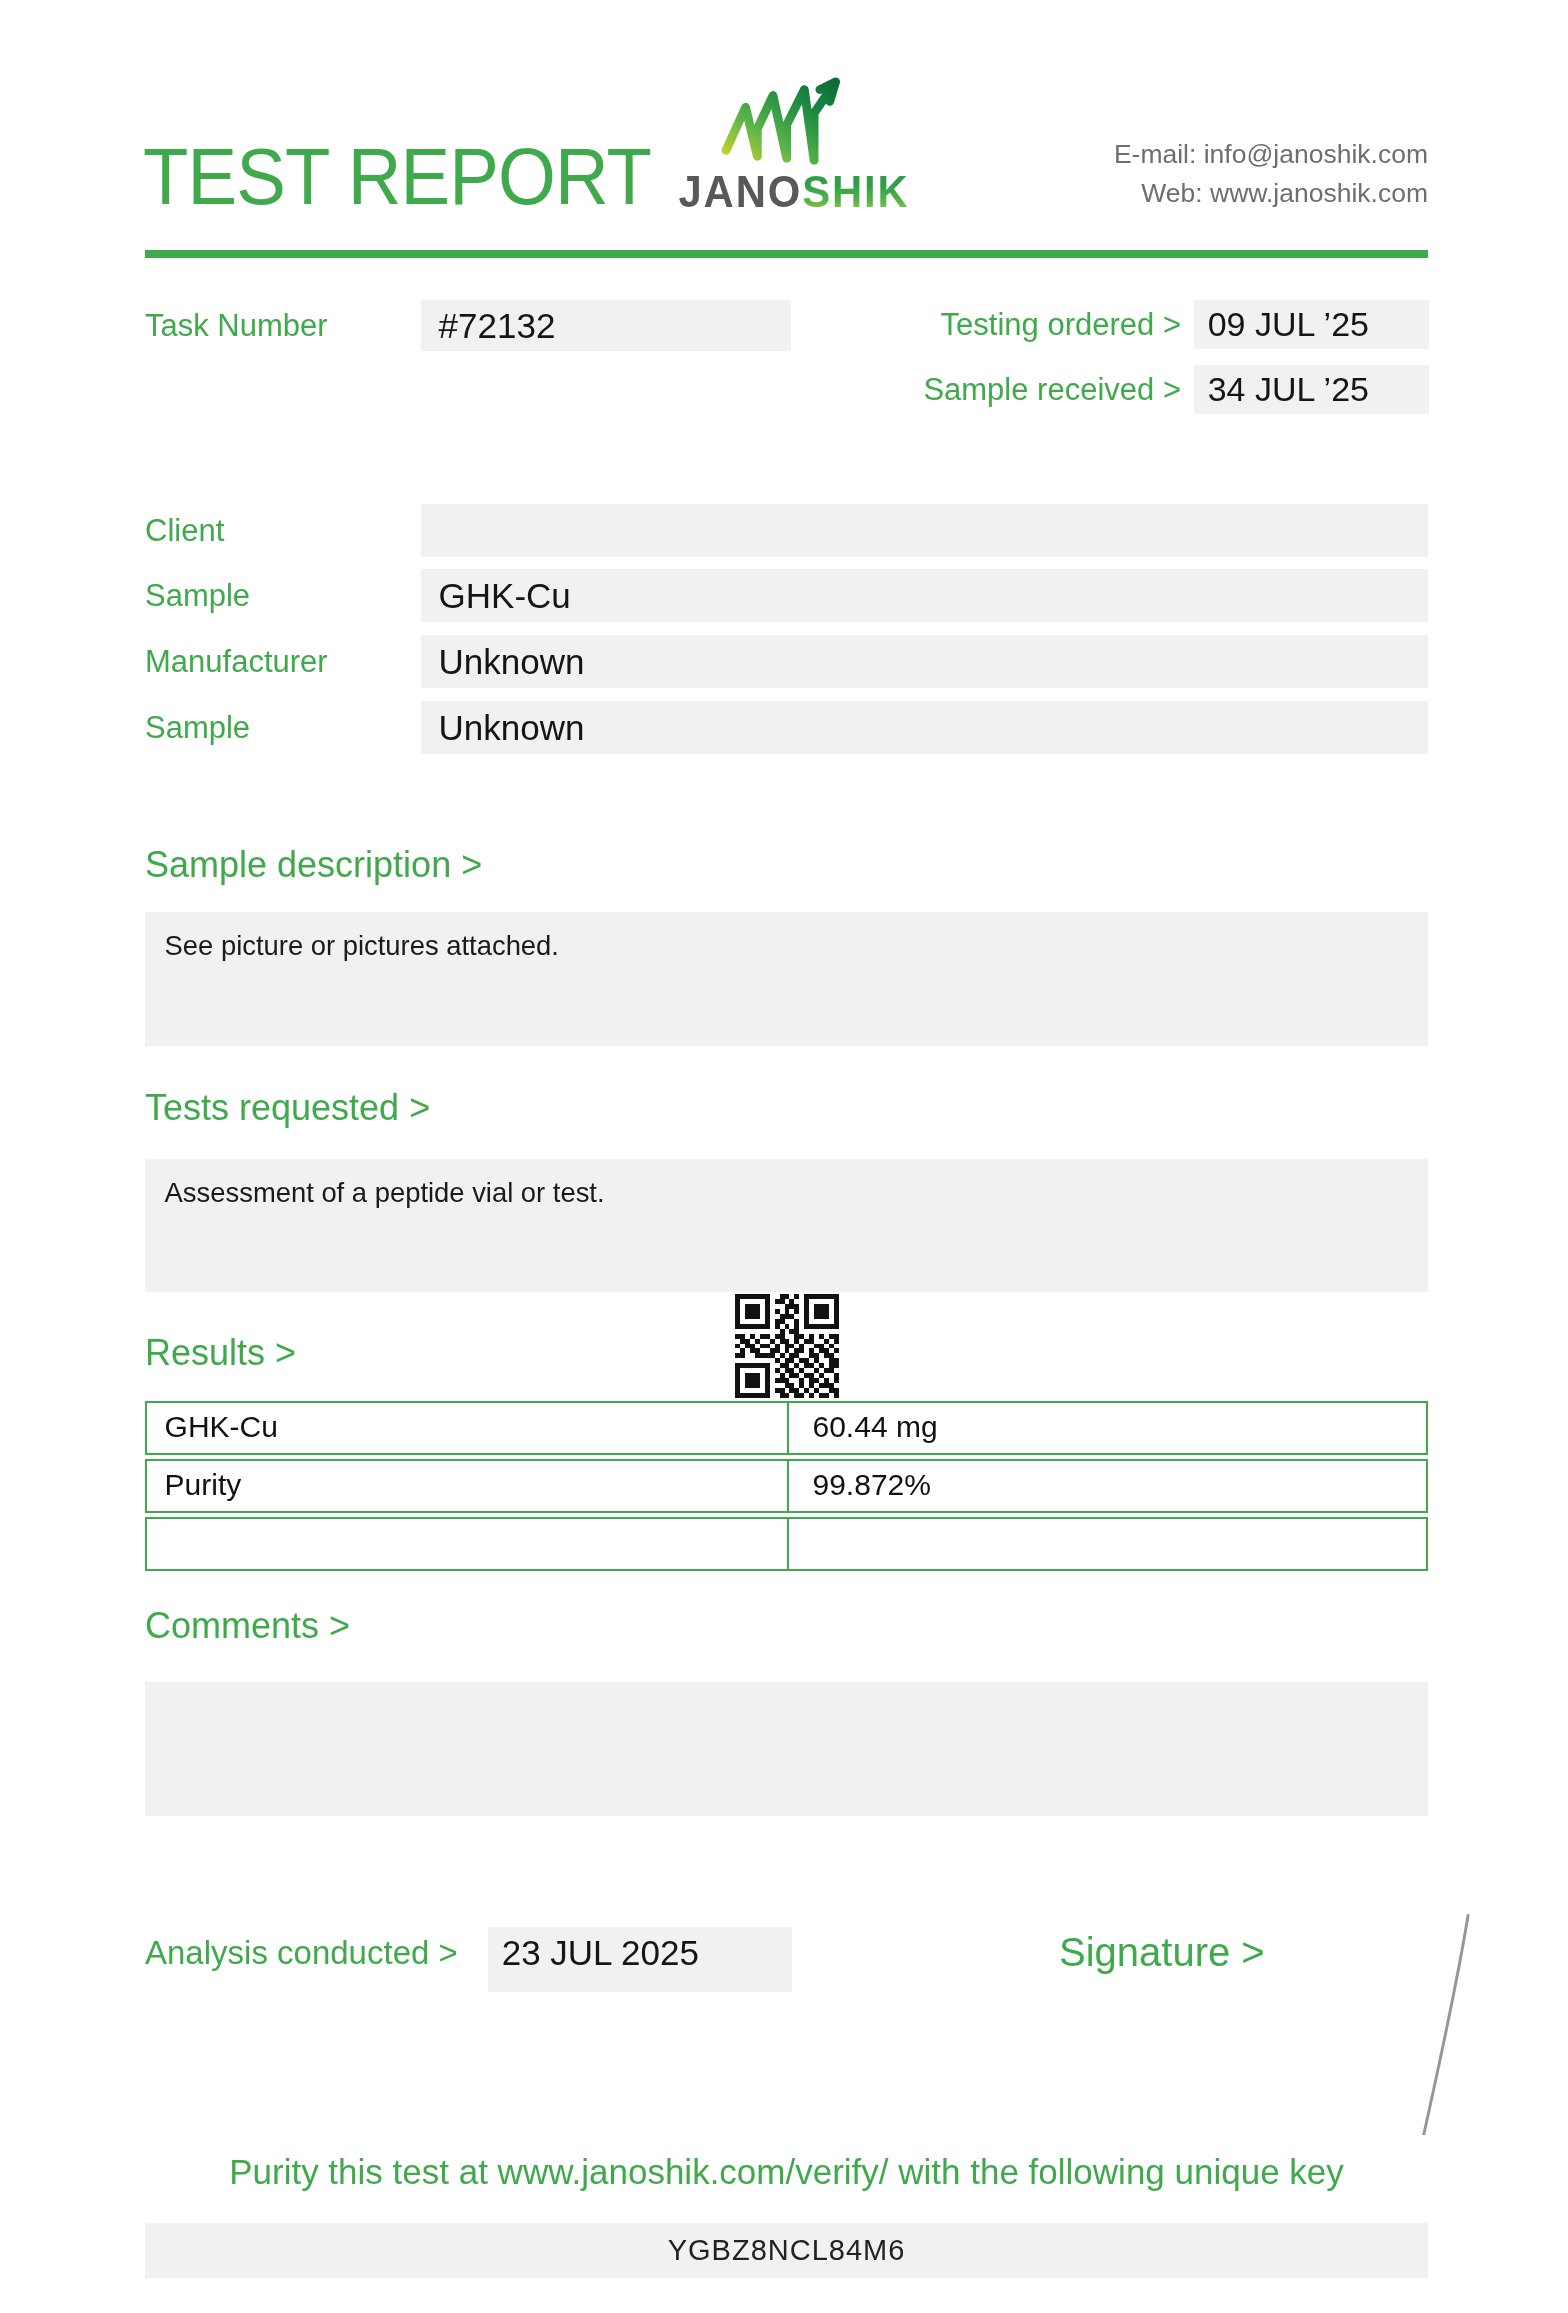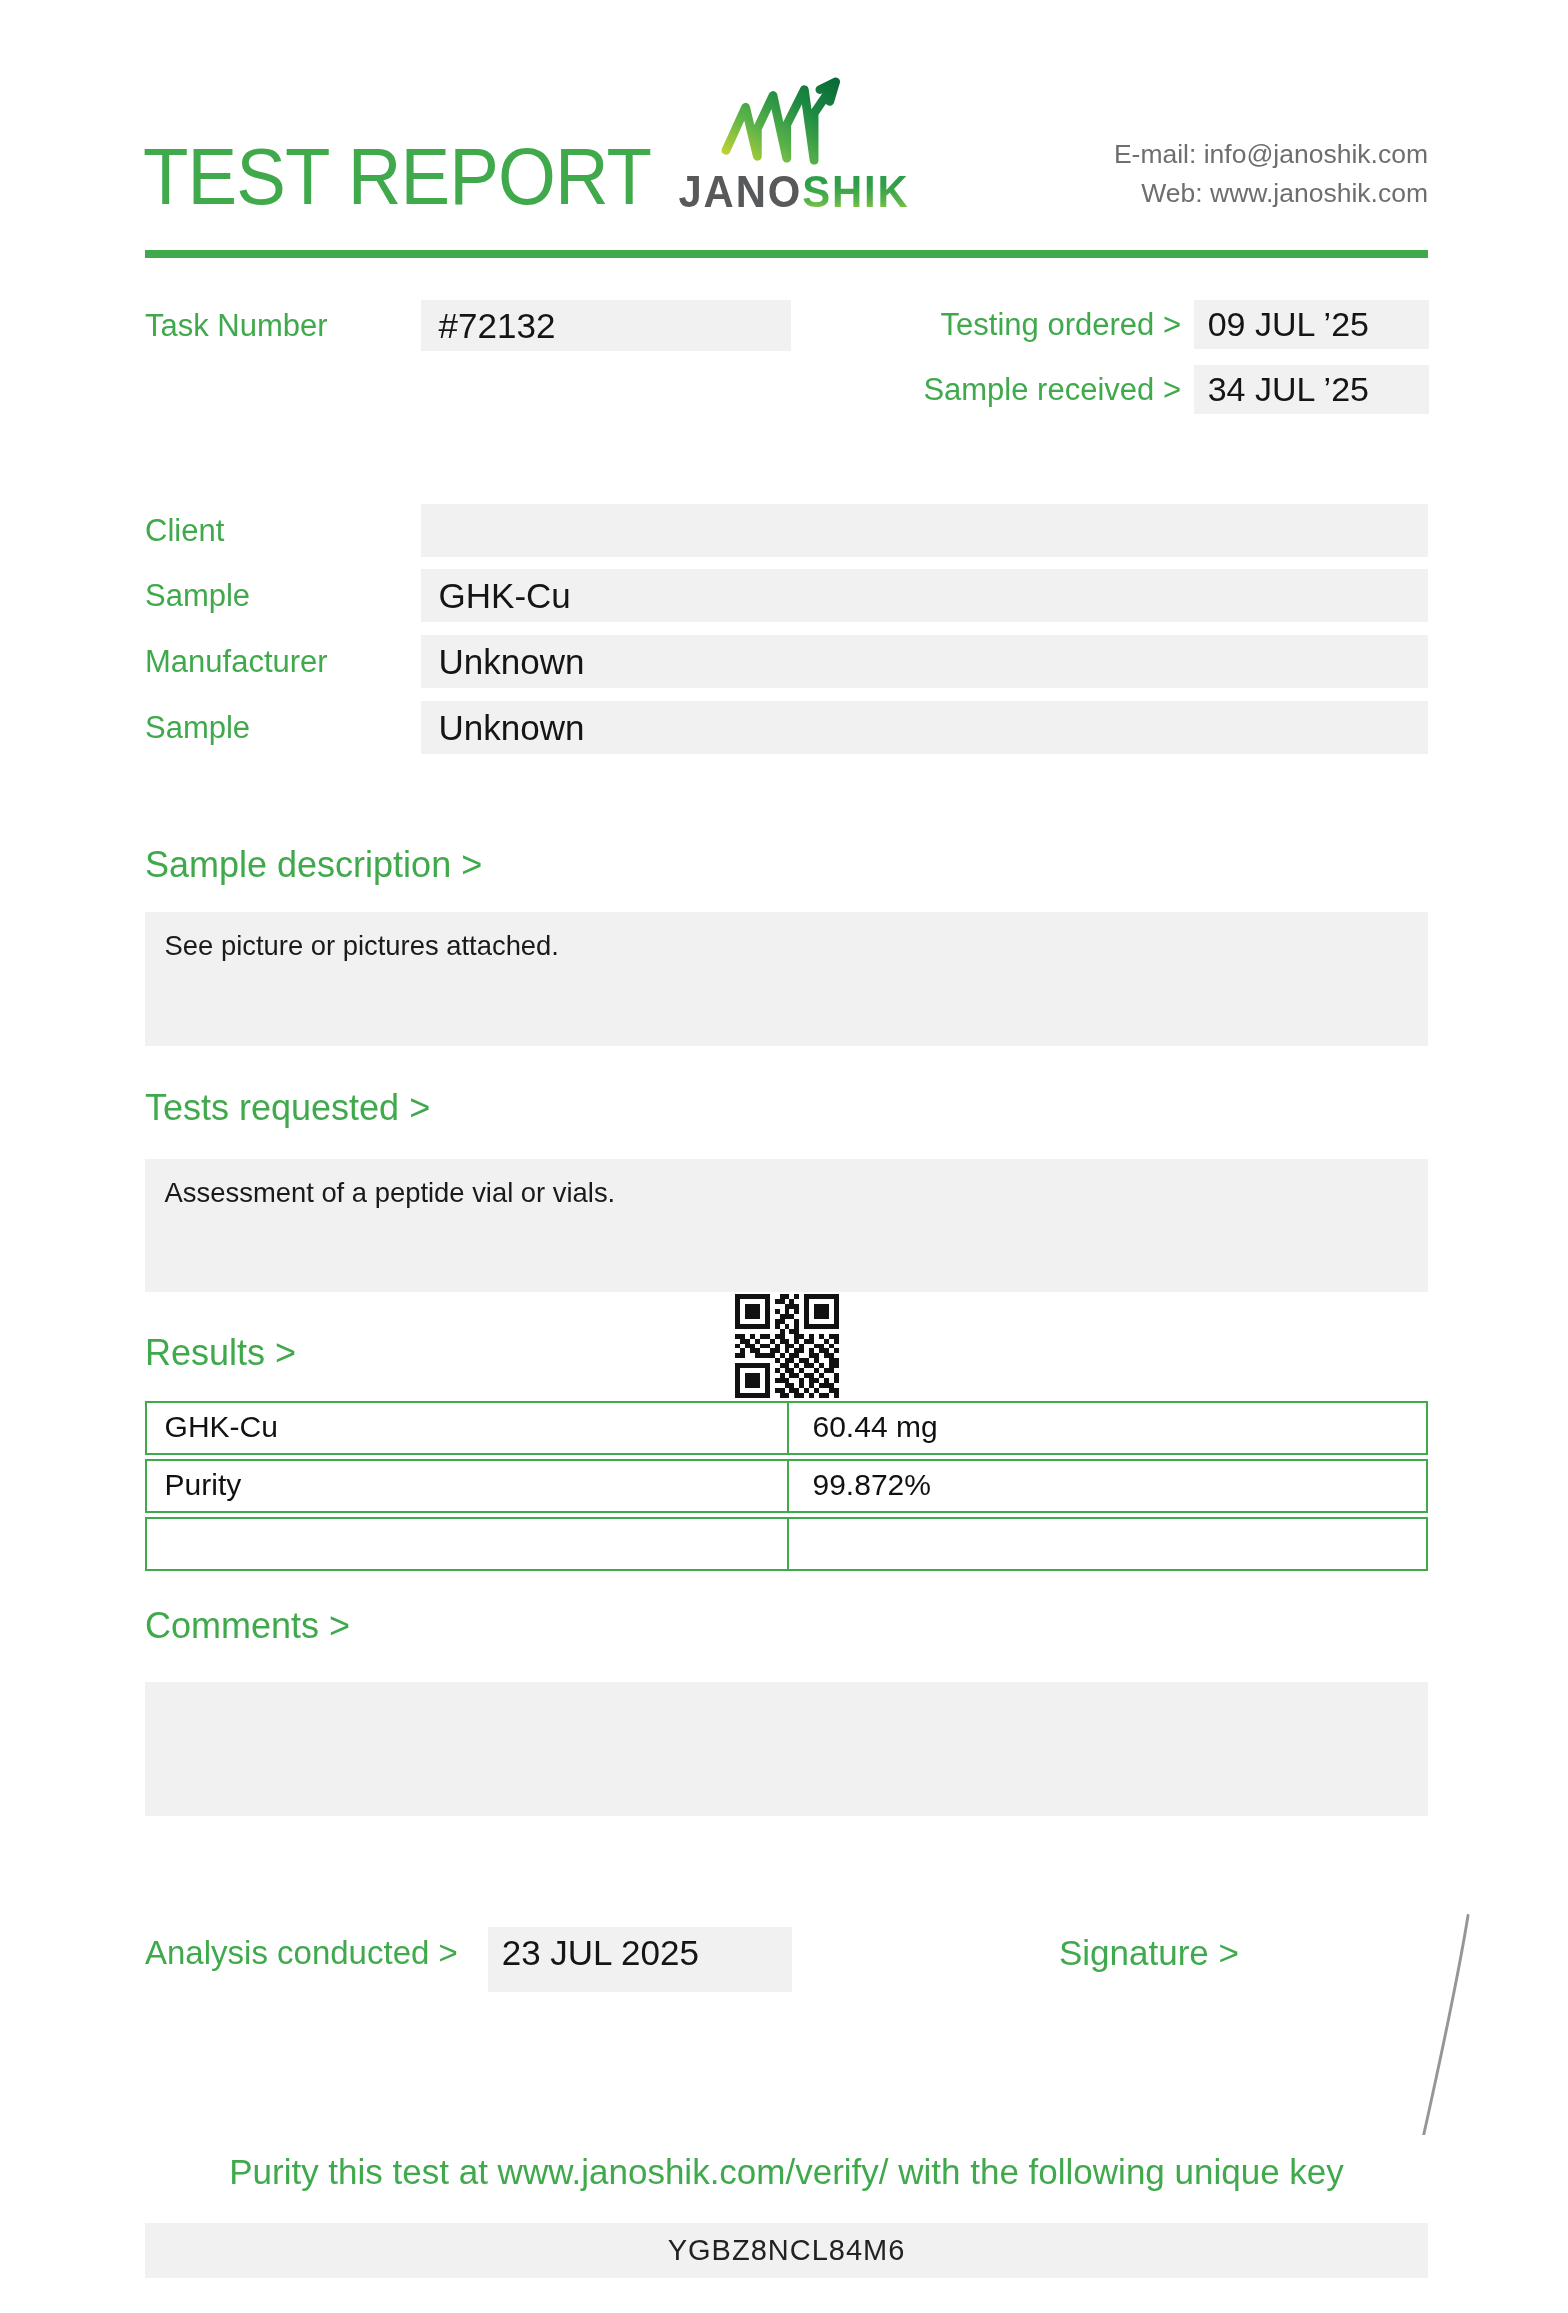--- a/index.html
+++ b/index.html
@@ -151,21 +151,21 @@
   
   .analysis-label { left: 145px; top: 1927px; line-height: 51px; font-size: 33px; }
   .analysis-value {
     left: 488px; top: 1927px;
     width: 304px; height: 65px;
     font-size: 35px; line-height: 51px;
     padding-left: 13.7px;
     color: #151515;
     white-space: nowrap;
   }
-  .signature-label { left: 1059px; top: 1927px; line-height: 51px; font-size: 35px; }
+  .signature-label { left: 1059px; top: 1927px; line-height: 51px; font-size: 40px; }
   .signature-svg { left: 1237px; top: 1821px; width: 235px; height: 314px; }
 
   .verify-line {
     left: 145px; top: 2152px;
     width: 1283px;
     text-align: center;
     color: #3fa94c;
     font-size: 35px;
     white-space: nowrap;
   }
@@ -228,21 +228,21 @@
   <div class="abs meta-label detail-label" style="top:635px">Manufacturer</div>
   <div class="abs gray-box detail-value" style="top:635px">Unknown</div>
 
   <div class="abs meta-label detail-label" style="top:701px">Sample</div>
   <div class="abs gray-box detail-value" style="top:701px">Unknown</div>
 
   <div class="abs section-heading" style="top:843px">Sample description &gt;</div>
   <div class="abs gray-box text-box" style="top:912px; height:134px">See picture or pictures attached.</div>
 
   <div class="abs section-heading" style="top:1086px">Tests requested &gt;</div>
-  <div class="abs gray-box text-box" style="top:1159px; height:133px">Assessment of a peptide vial or vials.</div>
+  <div class="abs gray-box text-box" style="top:1159px; height:133px">Assessment of a peptide vial or test.</div>
 
   <div class="abs section-heading" style="top:1331px">Results &gt;</div>
   <div class="abs qr">
       <svg viewBox="0 0 21 21" shape-rendering="crispEdges">
         <rect x="0" y="0" width="1" height="1" fill="#111"></rect>
         <rect x="1" y="0" width="1" height="1" fill="#111"></rect>
         <rect x="2" y="0" width="1" height="1" fill="#111"></rect>
         <rect x="3" y="0" width="1" height="1" fill="#111"></rect>
         <rect x="4" y="0" width="1" height="1" fill="#111"></rect>
         <rect x="5" y="0" width="1" height="1" fill="#111"></rect>

